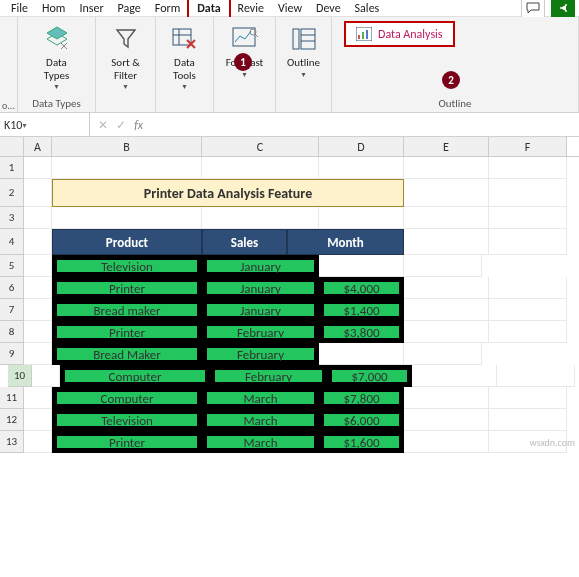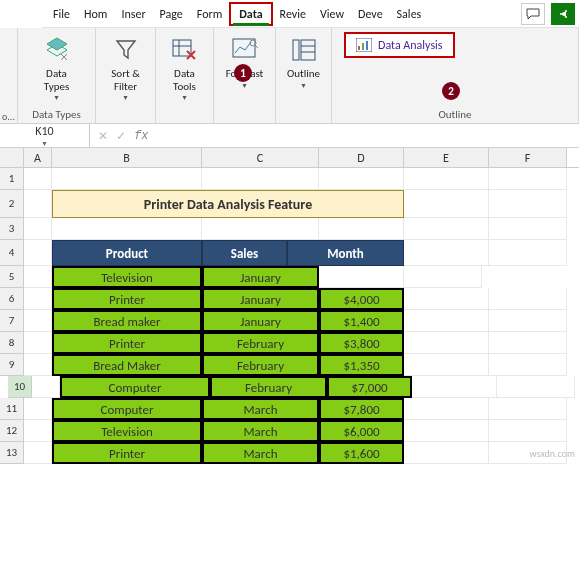--- a/index.html
+++ b/index.html
@@ -10,26 +10,25 @@
     background: #fff;
     width: 579px;
     overflow: hidden;
     color: #333;
   }
 
   
   .menubar {
     display: flex;
     align-items: center;
-    height: 28px;
+    height: 17px;
     background: #fff;
     padding: 0 4px;
     gap: 0;
     border-bottom: 1px solid #e0e0e0;
-    margin-left: 42px;
   }
   .menu-tab {
     padding: 5px 7px 5px 7px;
     font-size: 12px;
     color: #222;
     cursor: pointer;
     white-space: nowrap;
   }
   .menu-tab.highlight {
     border: 2px solid #c00000;
@@ -74,63 +73,63 @@
     display:flex;flex-direction:column;align-items:center;justify-content:flex-start;
     padding:2px 4px;cursor:pointer;font-size:11px;color:#222;text-align:center;line-height:1.15;
     min-width:42px;
   }
   .big-btn .icon {
     width:32px;height:32px;margin-bottom:2px;display:flex;align-items:center;justify-content:center;
   }
   .drop-arrow{font-size:8px;color:#555;}
   .data-analysis-btn {
     border:2px solid #c00000;background:#fff;display:flex;align-items:center;gap:6px;
-    padding:4px 10px;font-size:12px;color:#4c1d95;height:26px;
+    padding:4px 10px;font-size:12px;color:#be185d;height:26px;
   }
   .da-icon{width:16px;height:14px;display:inline-block;}
   .badge {
     width:18px;height:18px;border-radius:50%;background:#7a0019;color:#fff;
     display:flex;align-items:center;justify-content:center;font-size:11px;font-weight:600;
     position:absolute;
   }
   .badge1{left:234px;top:36px;}
   .badge2{left:442px;top:54px;}
 
   
   .formula-row {
     display:flex;align-items:center;height:24px;border-bottom:1px solid #d0d0d0;
   }
   .name-box {
     width:90px;border-right:1px solid #ccc;height:100%;display:flex;align-items:center;
-    padding:0 4px;font-size:12px;justify-content:center;flex-direction:column;
+    padding:0 4px;font-size:12px;justify-content:flex-start;
   }
   .nb-arrow{font-size:8px;color:#666;}
   .fb-btns{display:flex;align-items:center;gap:8px;padding:0 8px;color:#888;}
-  .fx-lbl{font-style:italic;font-size:12px;font-family:Liberation Mono, monospace;}
+  .fx-lbl{font-style:italic;font-size:12px;}
   .formula-input{flex:1;border:none;height:100%;padding:0 6px;font-size:12px;outline:none;}
 
   
   .col-headers{display:flex;height:20px;border-bottom:1px solid #ccc;}
   .row-header-corner{width:24px;background:#f0f0f0;border-right:1px solid #ccc;}
   .col-h{background:#f0f0f0;border-right:1px solid #ccc;display:flex;align-items:center;justify-content:center;font-size:12px;color:#333;}
 
   
   .grid-area{position:relative;}
   .row{display:flex;}
   .row-h{width:24px;background:#f0f0f0;border-right:1px solid #ccc;border-bottom:1px solid #ccc;display:flex;align-items:center;justify-content:center;font-size:11px;color:#333;}
   .row-h.sel{background:#d2e8d2;margin-left:8px;}
   .cell{border-right:1px solid #e8e8e8;border-bottom:1px solid #e8e8e8;height:22px;display:flex;align-items:center;justify-content:center;font-size:13px;}
 
   
   .cA{width:28px;} .cB{width:150px;} .cC{width:117px;} .cD{width:85px;} .cE{width:85px;} .cF{width:78px;}
 
   
   .title-cell{background:#FEF2CC;font-weight:600;font-size:14px;text-align:center;border:1px solid #a08830;}
   .hdr-cell{background:#2F4E77;color:#fff;font-weight:600;border:1px solid #1e3553;font-size:13px;}
-  .data-cell{background:#84cc16;border:2px solid #000000;font-size:13px;}
+  .data-cell{background:#22c55e;border:5px solid #000000;font-size:13px;}
   .data-cell.sales{font-family:Calibri,Arial;}
   
   .watermark{position:absolute;right:4px;bottom:4px;font-size:10px;color:#bbb;}
   
   .collapsed{width:18px;padding:0;}
   .collapsed .group-label{writing-mode:horizontal-tb;font-size:10px;white-space:nowrap;overflow:hidden;}
 </style>
 </head>
 <body>
 
@@ -372,21 +371,20 @@
         <div class="cell cC data-cell">February</div>
         <div class="cell cD data-cell sales">$3,800</div>
         <div class="cell cE"></div>
         <div class="cell cF"></div>
       </div>
       <div class="row">
         <div class="row-h">9</div>
         <div class="cell cA"></div>
         <div class="cell cB data-cell">Bread Maker</div>
         <div class="cell cC data-cell">February</div>
-        <div class="cell cD data-cell sales">$1,350</div>
         <div class="cell cE"></div>
         <div class="cell cF"></div>
       </div>
       <div class="row">
         <div class="row-h sel">10</div>
         <div class="cell cA"></div>
         <div class="cell cB data-cell">Computer</div>
         <div class="cell cC data-cell">February</div>
         <div class="cell cD data-cell sales">$7,000</div>
         <div class="cell cE"></div>

